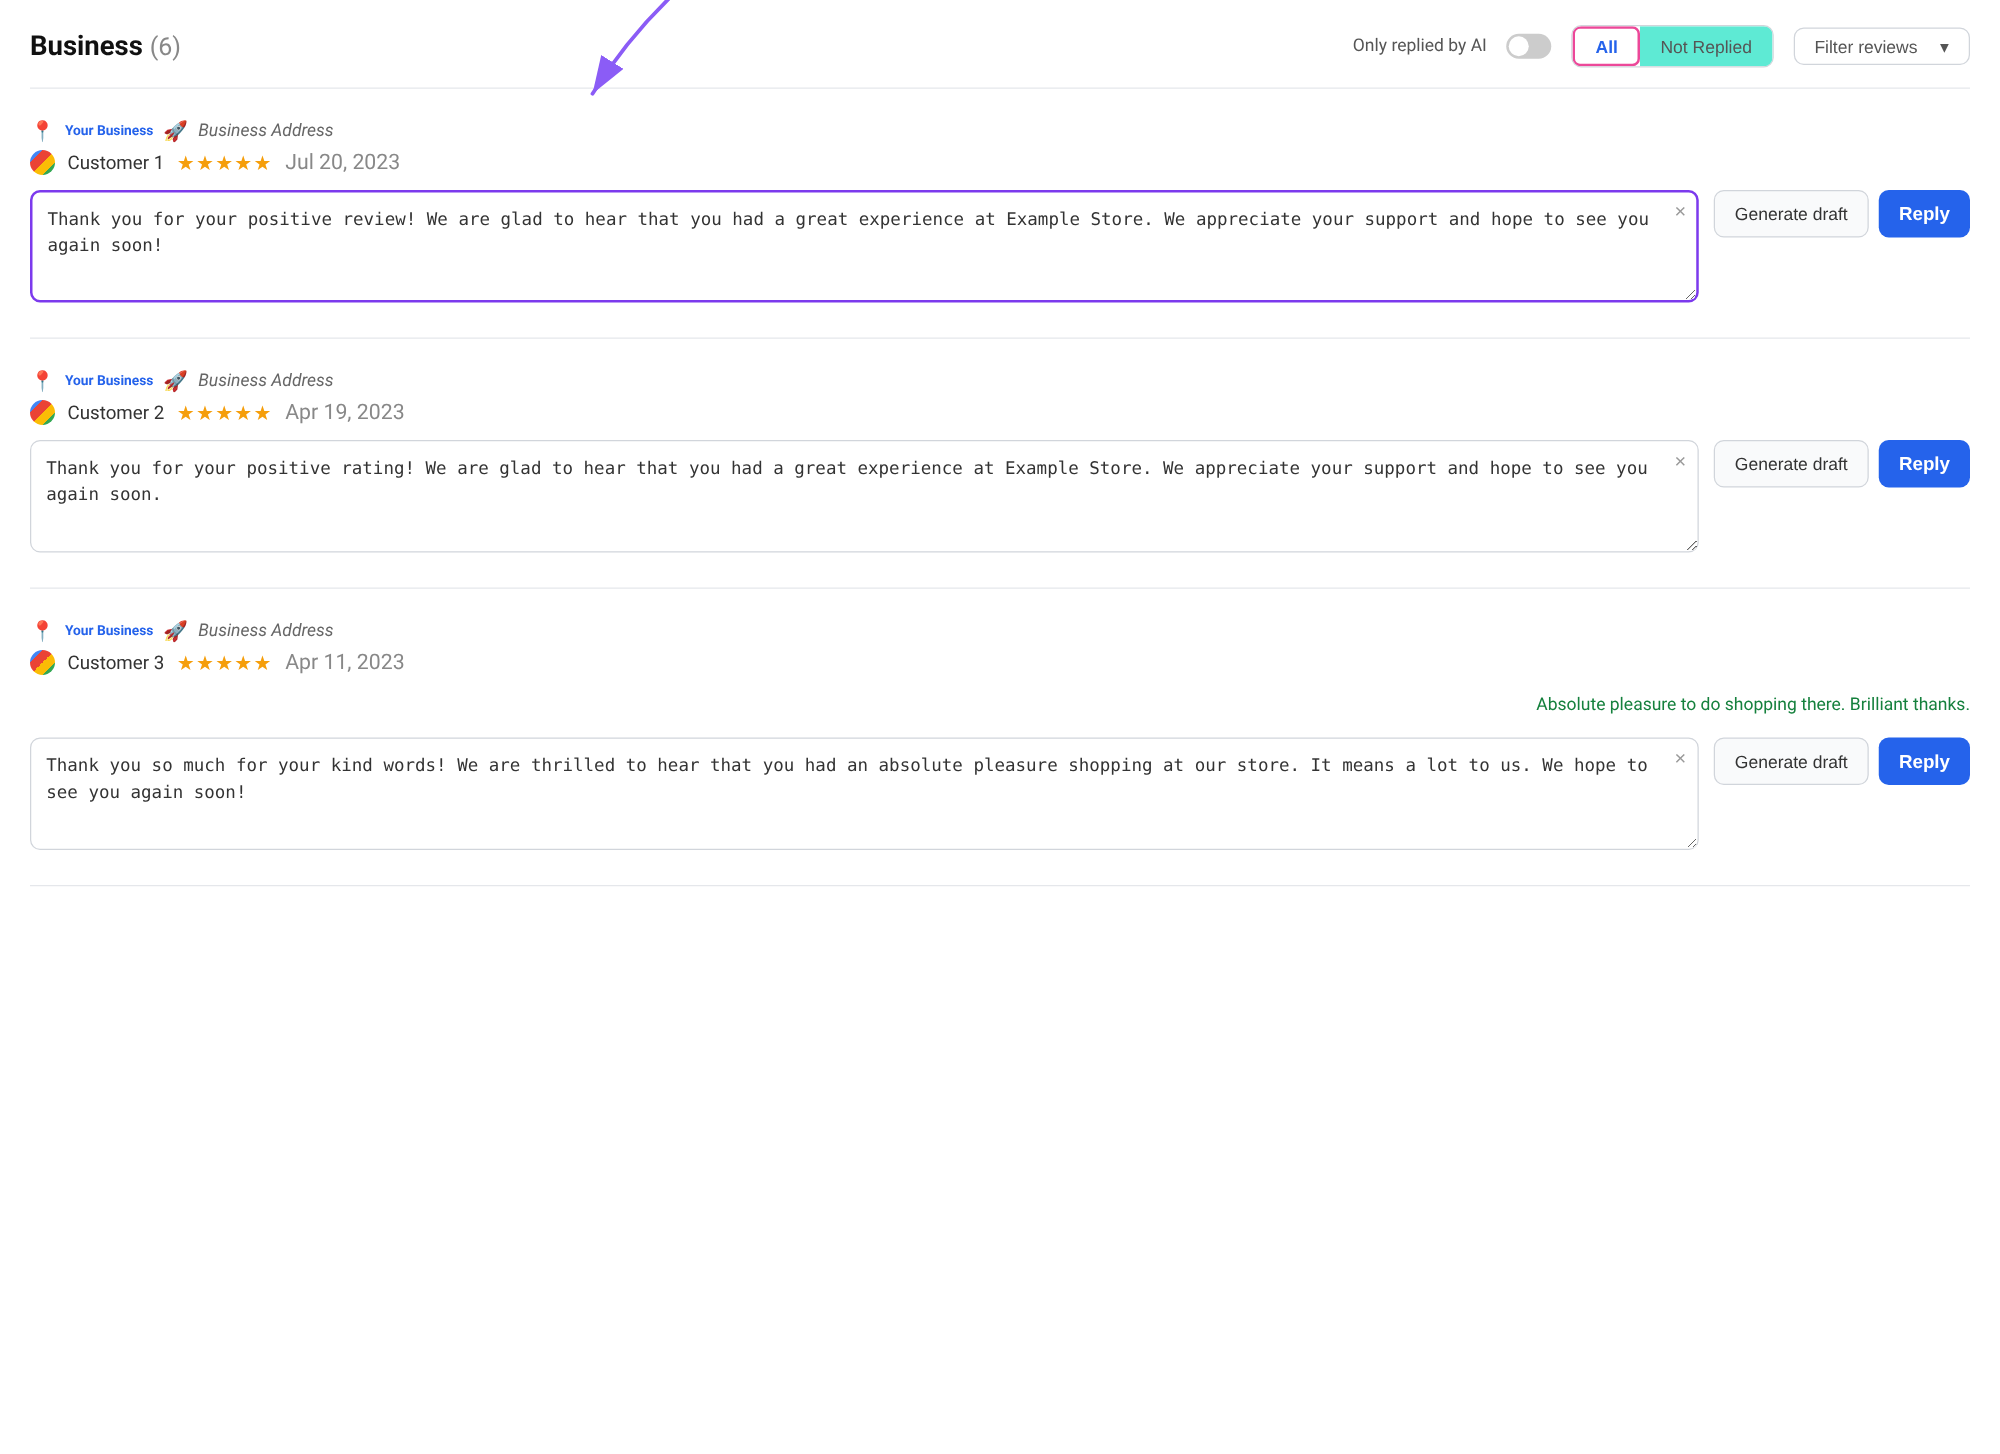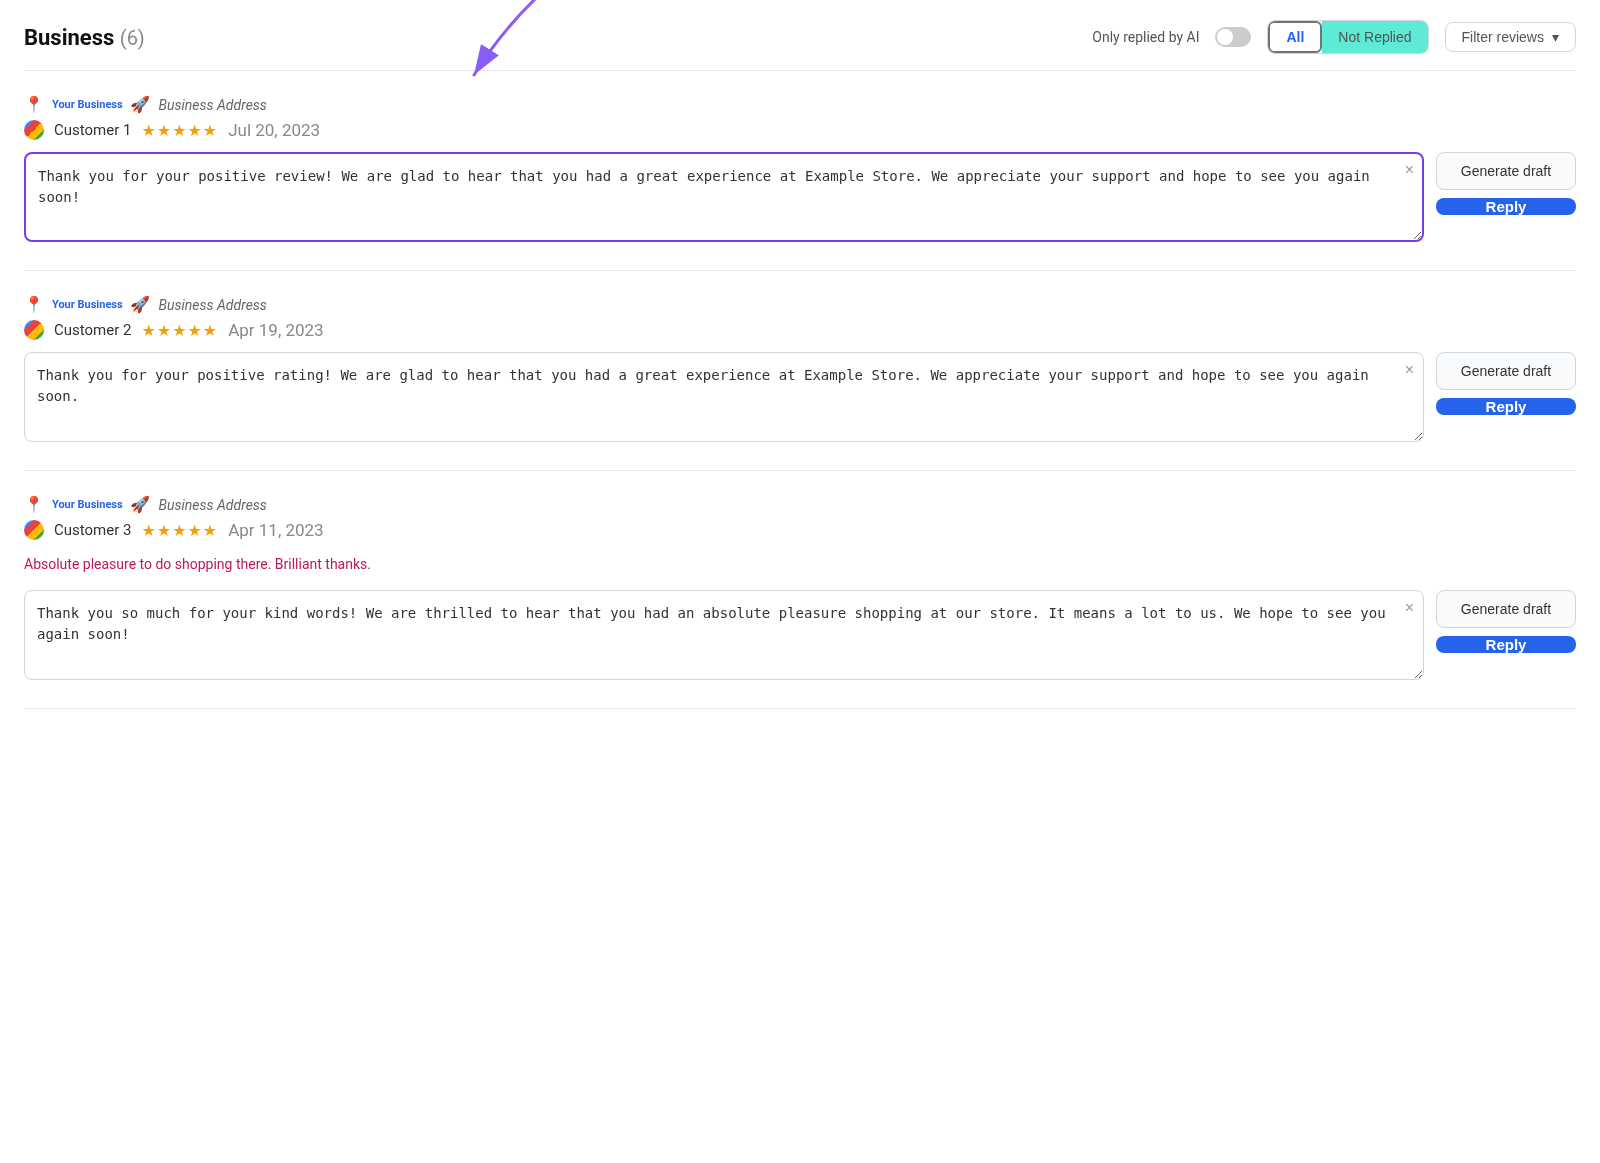--- a/index.html
+++ b/index.html
@@ -64,28 +64,28 @@
       padding: 6px 16px;
       font-size: 14px;
       cursor: pointer;
       background: #5eead4;
       border: none;
       color: #555;
     }
     .filter-tab.active {
       background: #fff;
       color: #2563eb;
-      border: 2px solid #737373;
+      border: 2px solid #ec4899;
       border-radius: 6px;
       font-weight: 600;
     }
     .filter-reviews-btn {
       display: flex;
       align-items: center;
-      gap: 8px;
+      gap: 18px;
       padding: 6px 16px;
       border: 1px solid #d1d5db;
       border-radius: 8px;
       background: #fff;
       font-size: 14px;
       color: #555;
       cursor: pointer;
     }
 
     
@@ -133,23 +133,24 @@
       color: #f59e0b;
       font-size: 16px;
       letter-spacing: 1px;
     }
     .review-date {
       font-size: 17px;
       color: #888;
     }
     .review-text {
       font-size: 14px;
-      color: #be185d;
+      color: #15803d;
       margin-bottom: 14px;
       padding: 4px 0;
+      text-align: right;
     }
 
     
     .reply-area {
       display: flex;
       gap: 12px;
       align-items: flex-start;
       margin-top: 8px;
     }
     .reply-textarea-wrapper {
@@ -177,21 +178,21 @@
       right: 10px;
       background: none;
       border: none;
       cursor: pointer;
       color: #999;
       font-size: 16px;
       line-height: 1;
     }
     .reply-actions {
       display: flex;
-      flex-direction: column;
+      flex-direction: row;
       gap: 8px;
       min-width: 140px;
     }
     .generate-draft-btn {
       padding: 10px 16px;
       border: 1px solid #d1d5db;
       border-radius: 8px;
       background: #f9fafb;
       font-size: 14px;
       color: #333;

